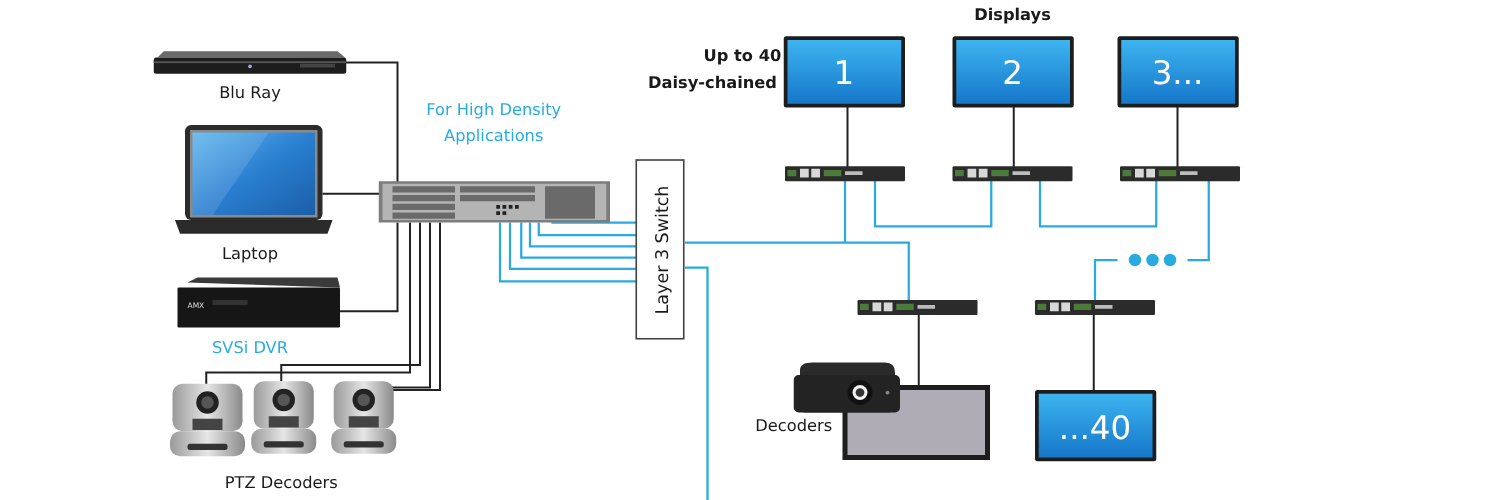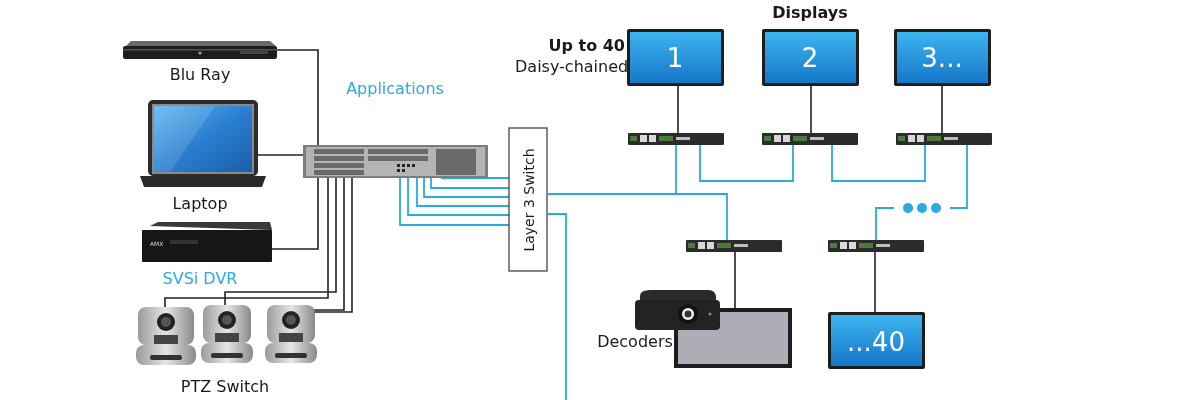--- a/index.html
+++ b/index.html
@@ -1,18 +1,18 @@
 <!DOCTYPE html>
 <html><head>
 <meta charset="utf-8">
 <style>
   html, body { margin: 0; padding: 0; background: #ffffff; }
   body { width: 1200px; height: 400px; overflow: hidden; position: relative; font-family: "DejaVu Sans", sans-serif; }
   #stage { position: absolute; left: 0; top: 0; width: 1200px; height: 400px; }
-  .lbl { position: absolute; text-align: center; font-size: 16px; color: #1a1a1a; line-height: 18px; white-space: nowrap; }
+  .lbl { position: absolute; text-align: center; font-size: 13px; color: #1a1a1a; line-height: 18px; white-space: nowrap; }
   .lbl.blue { color: #29abe2; }
   .screen-num { font-family: "DejaVu Sans", sans-serif; fill: #ffffff; font-size: 26px; text-anchor: middle; }
 </style>
 </head>
 <body>
 
 <svg id="stage" viewBox="0 0 1200 400" width="1200" height="400">
   <defs>
     <linearGradient id="scr" x1="0" y1="0" x2="0" y2="1">
       <stop offset="0" stop-color="#3db4f0"></stop>
@@ -189,25 +189,26 @@
     <circle cx="688" cy="314" r="10" fill="#111"></circle>
     <circle cx="688" cy="314" r="6" fill="#f2f2f2"></circle>
     <circle cx="688" cy="314" r="3.5" fill="#333"></circle>
     <circle cx="710" cy="314" r="1.5" fill="#888"></circle>
   </g>
 </svg>
 
 <div class="lbl" style="left:150px; top:66px; width:100px;">Blu Ray</div>
 <div class="lbl" style="left:150px; top:195px; width:100px;">Laptop</div>
 <div class="lbl blue" style="left:150px; top:270px; width:100px;">SVSi DVR</div>
-<div class="lbl" style="left:165px; top:378px; width:120px;">PTZ Switch</div>
+<div class="lbl" style="left:165px; top:378px; width:120px;">PTZ Decoders</div>
 
 <div style="position:absolute; left:325px; top:77px; width:140px;">
+  <div class="lbl blue" style="position:relative; width:140px; margin-top:3px;">For High Density</div>
   <div class="lbl blue" style="position:relative; width:140px; margin-top:3px;">Applications</div>
 </div>
 
 <div style="position:absolute; left:515px; top:37px; width:110px;">
   <div class="lbl" style="position:relative; width:110px; font-weight:bold;text-align:right;">Up to 40</div>
-  <div class="lbl" style="position:relative; width:110px; margin-top:3px; font-weight:normal;text-align:center;">Daisy-chained</div>
+  <div class="lbl" style="position:relative; width:110px; margin-top:3px; font-weight:bold;text-align:center;">Daisy-chained</div>
 </div>
 
 <div class="lbl" style="left:760px; top:4px; width:100px; font-weight:bold;">Displays</div>
 <div class="lbl" style="left:590px; top:333px; width:90px;">Decoders</div>
 
 </body></html>

